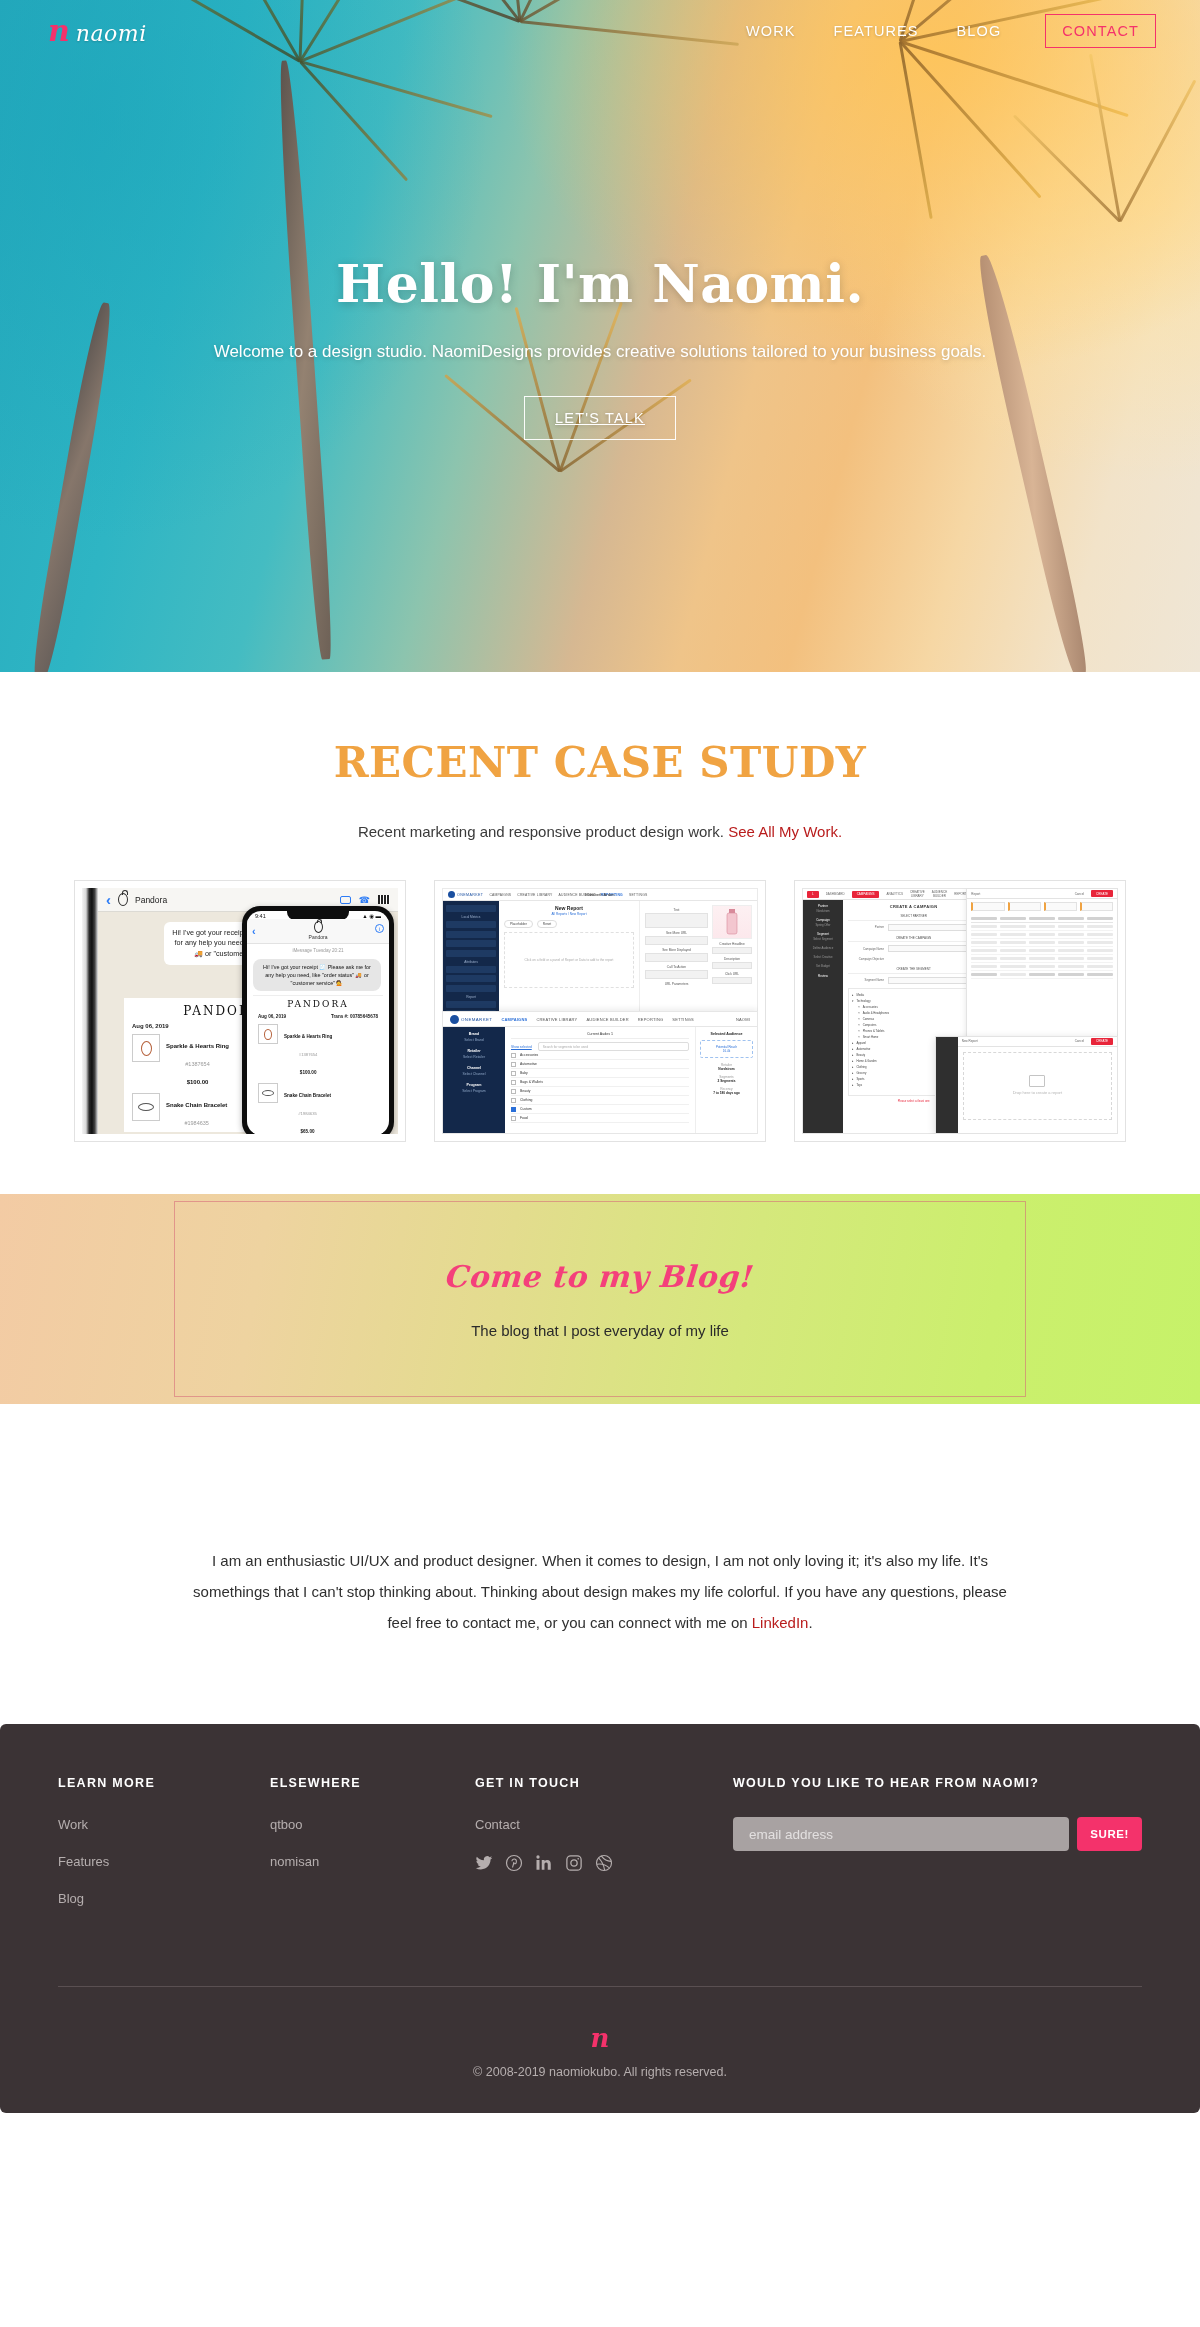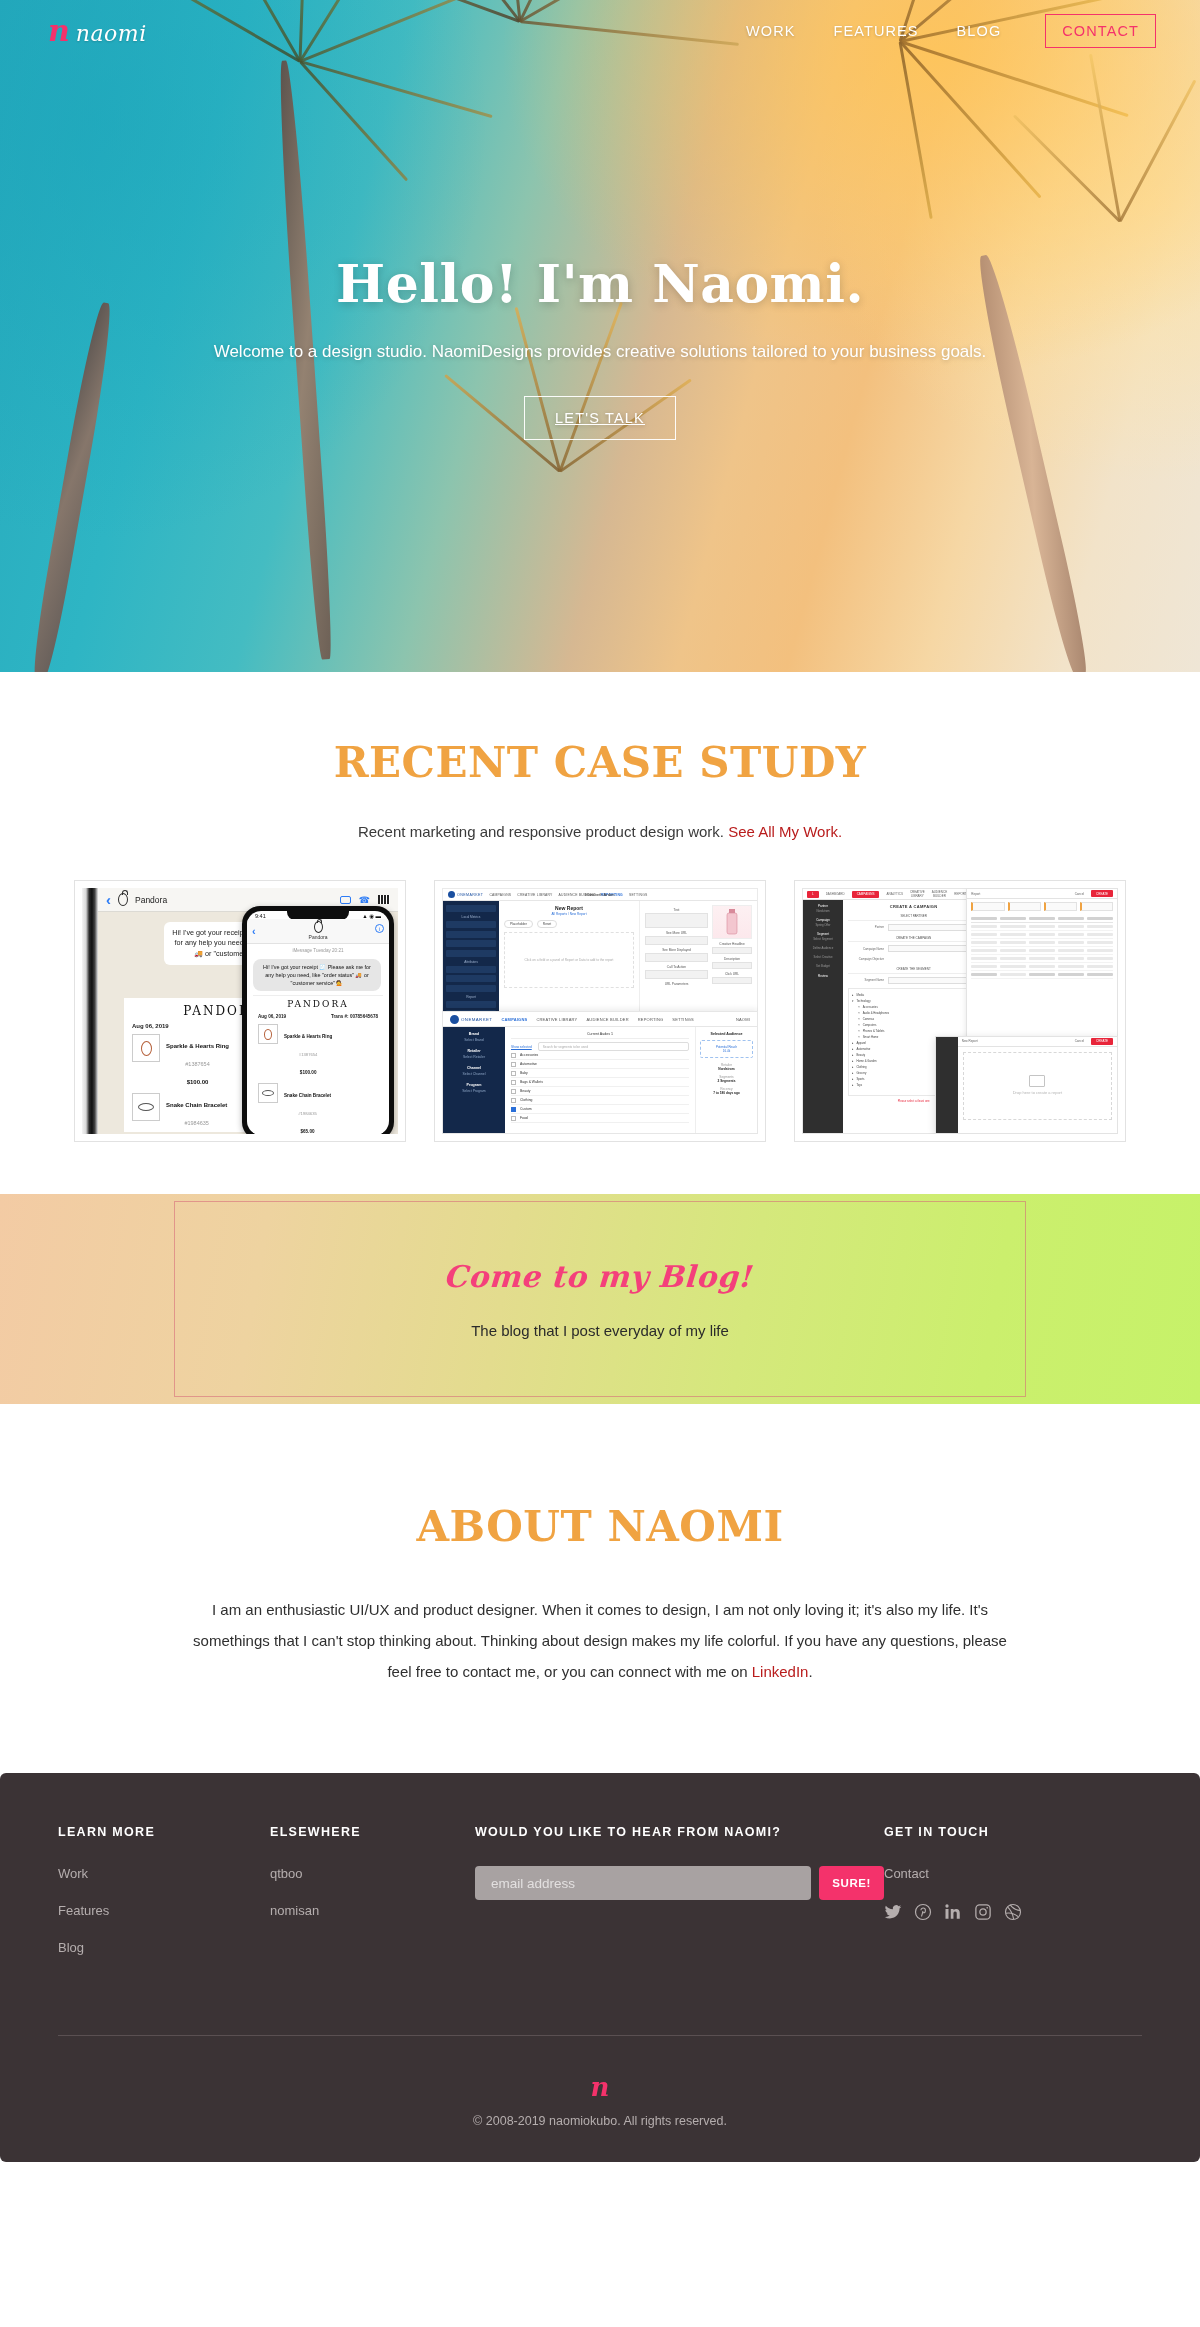--- a/index.html
+++ b/index.html
@@ -983,47 +983,38 @@
 </section>
 
 <section class="blog-section">
   <div class="blog-box">
     <div class="blog-title">Come to my Blog!</div>
     <div class="blog-sub">The blog that I post everyday of my life</div>
   </div>
 </section>
 
 <section class="about-section">
-  <h2 class="about-title">ABOUT NAOMI</h2>
   <p class="about-text">
     <span>I am an enthusiastic UI/UX and product designer. When it comes to design, I am not only loving it; it's also my life. It's somethings that I can't stop thinking about. Thinking about design makes my life colorful. If you have any questions, please feel free to contact me, or you can connect with me on </span><a class="pink-link">LinkedIn</a><span>.</span>
   </p>
 </section>
 
 <footer class="footer">
   <div class="footer-cols">
     <div class="fcol c1">
       <div class="fhead">LEARN MORE</div>
       <a class="flink">Work</a>
       <a class="flink">Features</a>
       <a class="flink">Blog</a>
     </div>
 
     <div class="fcol c2">
       <div class="fhead">ELSEWHERE</div>
       <a class="flink">qtboo</a>
       <a class="flink">nomisan</a>
-    </div>
-
-    <div class="fcol c4">
-      <div class="fhead">WOULD YOU LIKE TO HEAR FROM NAOMI?</div>
-      <div class="news-row">
-        <input class="news-input" type="text" placeholder="email address" style="">
-        <button class="news-btn">SURE!</button>
-      </div>
     </div>
 
     <div class="fcol c3">
       <div class="fhead">GET IN TOUCH</div>
       <a class="flink">Contact</a>
       <div class="socials">
         <span class="soc">
           <svg width="18" height="18" viewBox="0 0 24 24" fill="#b5aeae">
               <path d="M23 4.9a9 9 0 0 1-2.6.7 4.5 4.5 0 0 0 2-2.5 9 9 0 0 1-2.9 1.1 4.5 4.5 0 0 0-7.7 4.1A12.8 12.8 0 0 1 2.5 3.6a4.5 4.5 0 0 0 1.4 6 4.4 4.4 0 0 1-2-.6v.1a4.5 4.5 0 0 0 3.6 4.4 4.5 4.5 0 0 1-2 .1 4.5 4.5 0 0 0 4.2 3.1A9 9 0 0 1 1 18.6a12.7 12.7 0 0 0 6.9 2c8.3 0 12.8-6.9 12.8-12.8v-.6A9.2 9.2 0 0 0 23 4.9z"></path>
             </svg>
@@ -1052,20 +1043,28 @@
         <span class="soc">
           <svg width="18" height="18" viewBox="0 0 24 24" fill="none" stroke="#b5aeae" stroke-width="1.5">
               <circle cx="12" cy="12" r="10"></circle>
               <path d="M5 5.5c4.5 4.5 6.8 9.5 7.8 15.9"></path>
               <path d="M2.4 13.6c6.3-1 11.6.2 16.2 4.6"></path>
               <path d="M8.3 2.6c4.2 5.4 9.7 7.3 13.3 7.2"></path>
             </svg>
         </span>
       </div>
     </div>
+
+    <div class="fcol c4">
+      <div class="fhead">WOULD YOU LIKE TO HEAR FROM NAOMI?</div>
+      <div class="news-row">
+        <input class="news-input" type="text" placeholder="email address" style="">
+        <button class="news-btn">SURE!</button>
+      </div>
+    </div>
   </div>
 
   <div class="footer-rule"></div>
   <div class="footer-bottom">
     <div class="fmark">n</div>
     <div class="fcopy">© 2008-2019 naomiokubo. All rights reserved.</div>
   </div>
 </footer>
 
 </body></html>

